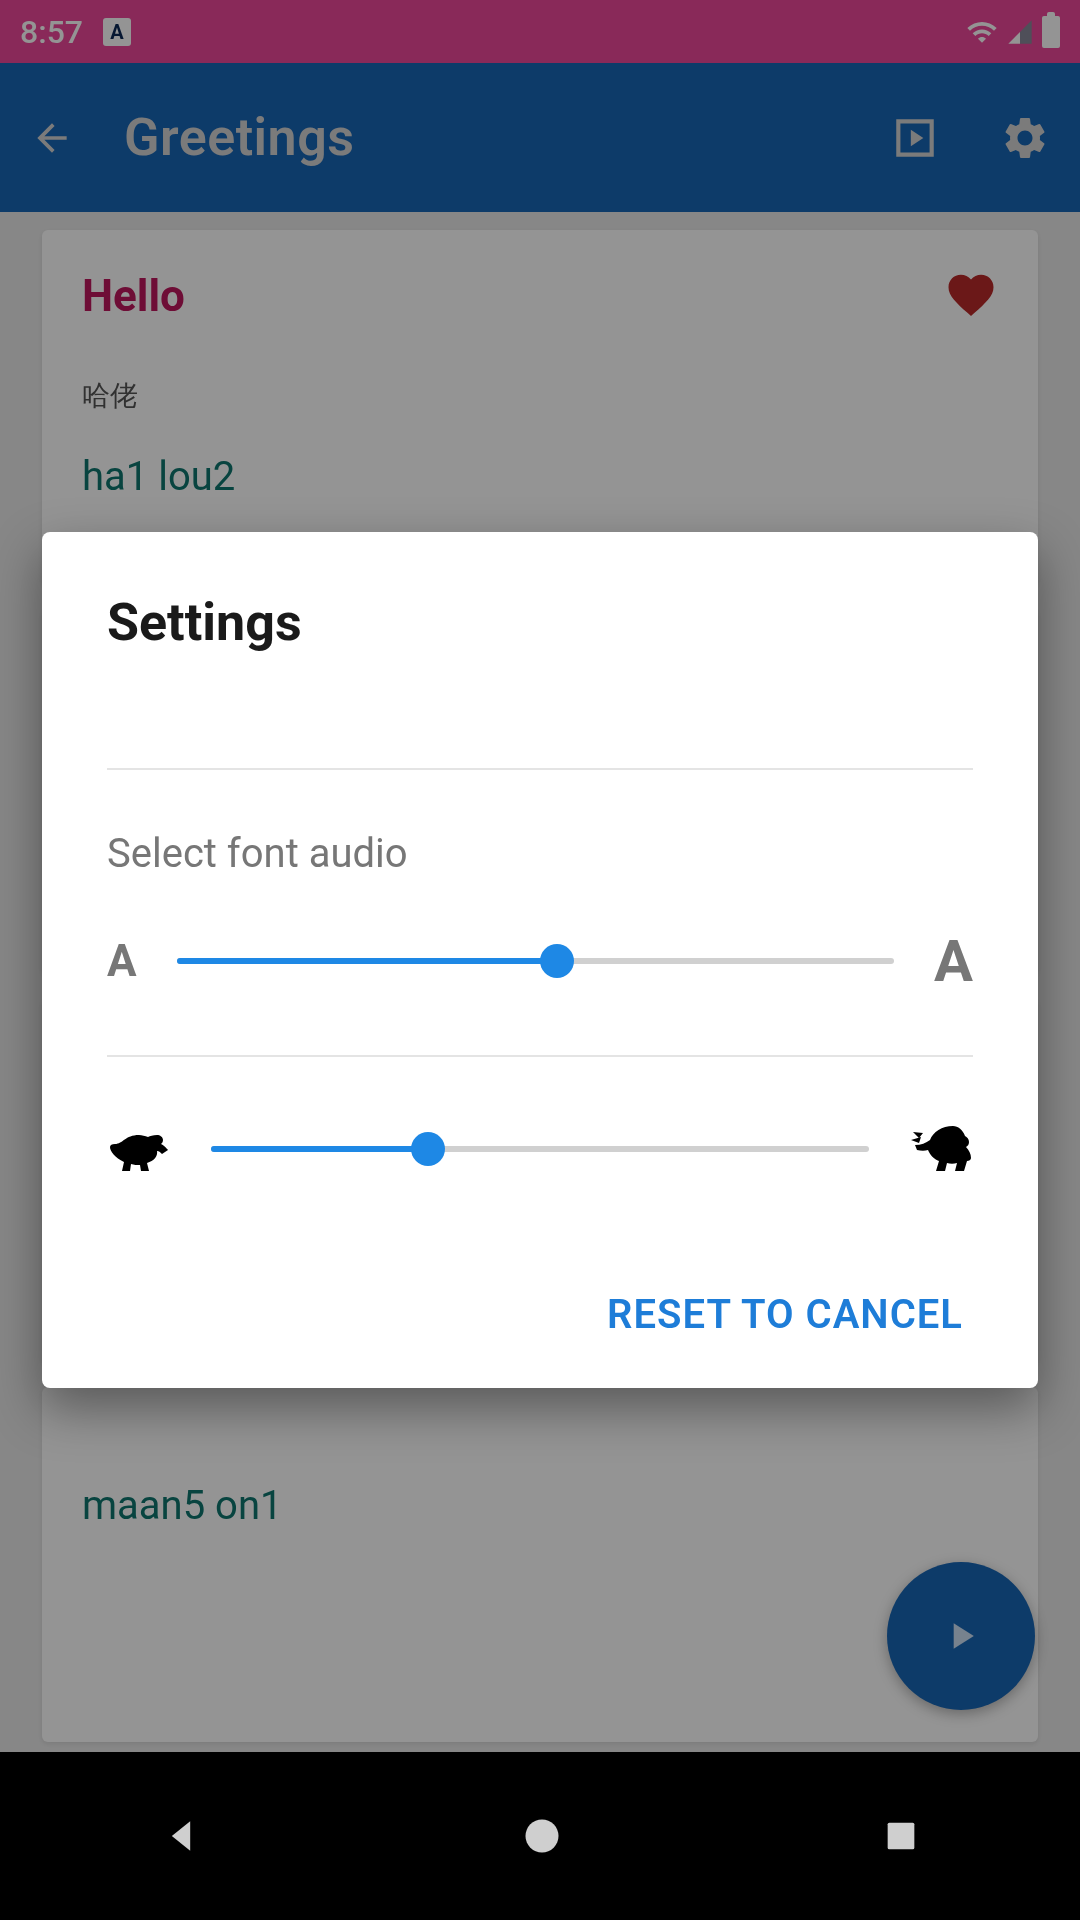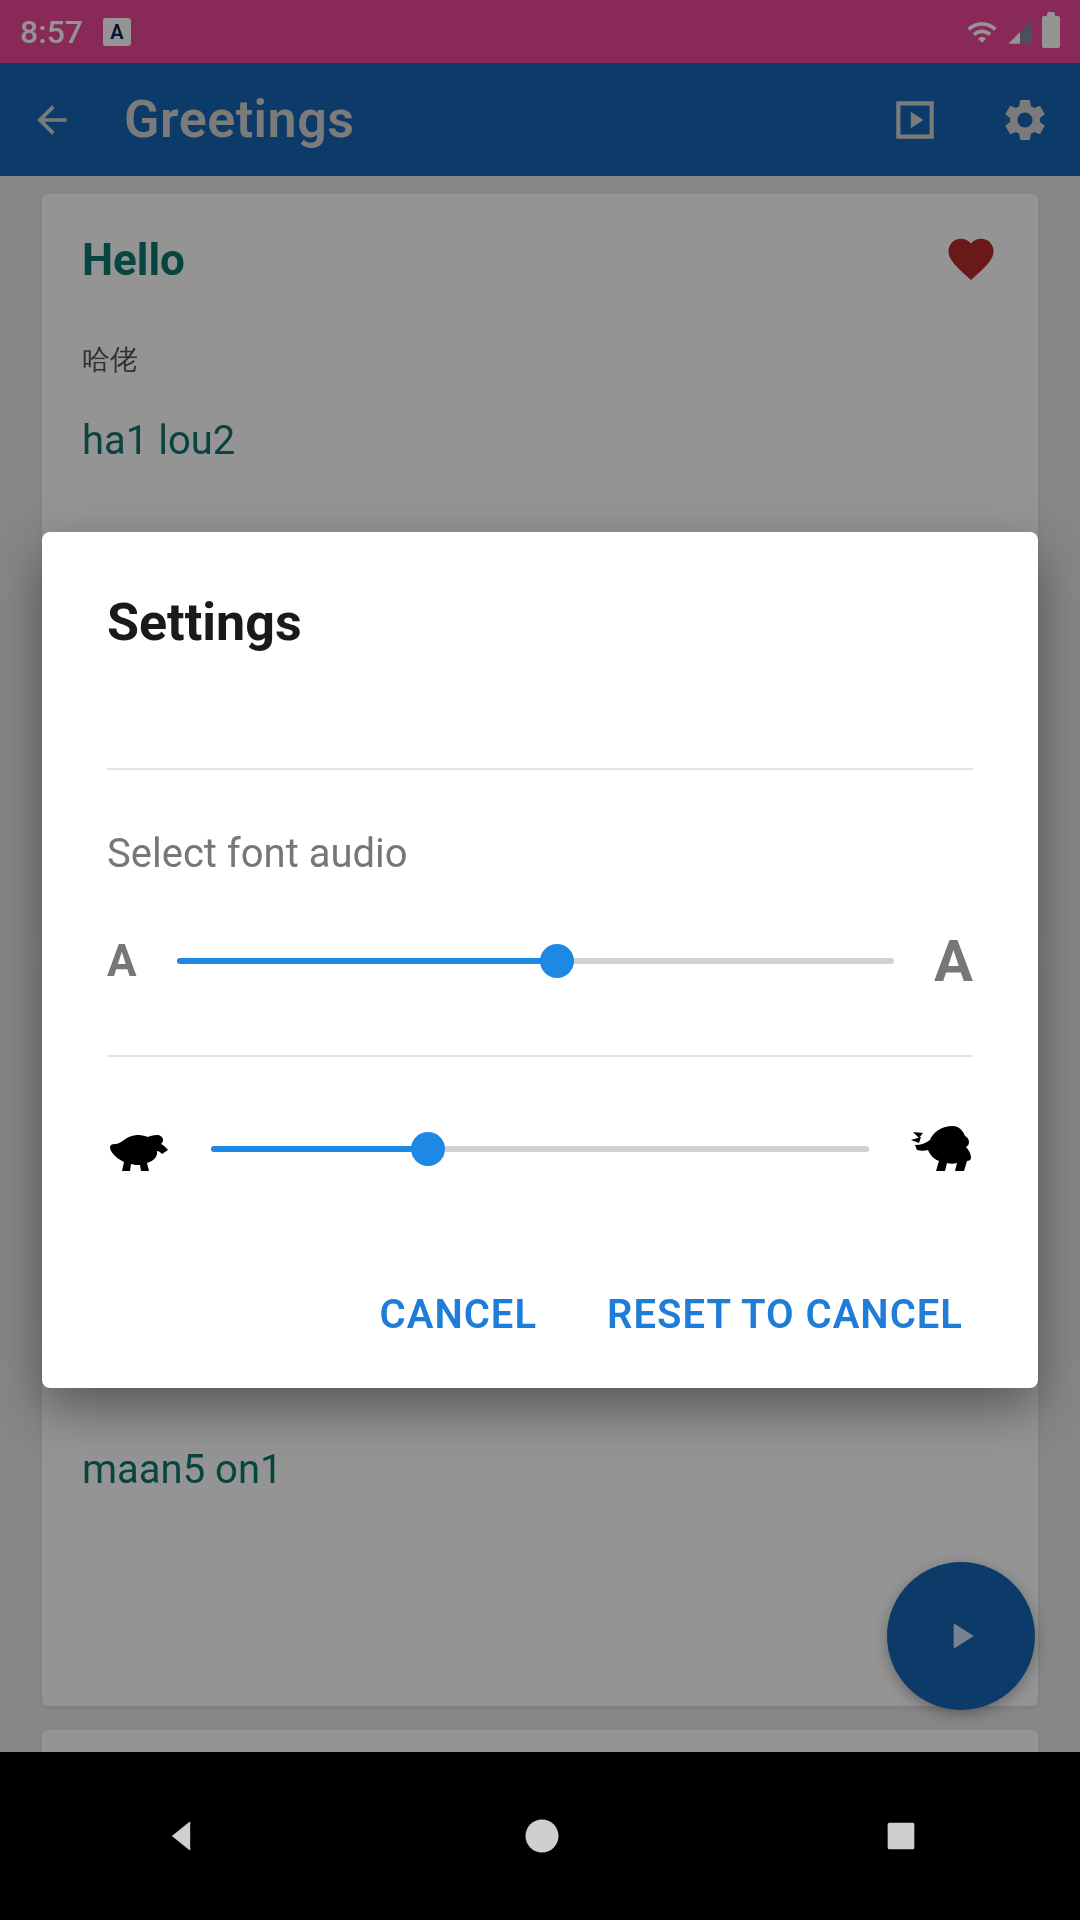--- a/index.html
+++ b/index.html
@@ -27,21 +27,21 @@
       display: flex; align-items: center; justify-content: center;
       font-size: 20px; font-weight: bold; border-radius: 3px;
     }
     .status-right { display: flex; align-items: center; gap: 8px; }
     .wifi-svg { width: 32px; height: 32px; }
     .signal-svg { width: 28px; height: 28px; }
     .battery-svg { width: 18px; height: 32px; background: #fff; border-radius: 2px; position: relative; }
     .battery-svg::before { content: ''; position: absolute; top: -4px; left: 5px; right: 5px; height: 4px; background: #fff; border-radius: 2px 2px 0 0; }
 
     .app-bar {
-      height: 113px;
+      height: 149px;
       background: #1866b5;
       display: flex;
       align-items: center;
       padding: 0 30px;
       gap: 50px;
     }
     .back-arrow { color: #d4d4d4; }
     .app-title { font-size: 52px; font-weight: 600; color: #d4d4d4; flex: 1; letter-spacing: 0.5px; }
     .app-bar-actions { display: flex; gap: 60px; align-items: center; }
     .action-icon { color: #d4d4d4; }
@@ -53,21 +53,21 @@
       gap: 24px;
     }
     .card {
       background: #fff;
       border-radius: 6px;
       padding: 40px 40px 45px 40px;
       box-shadow: 0 2px 4px rgba(0,0,0,0.08);
       position: relative;
       min-height: 355px;
     }
-    .card-title { font-size: 44px; font-weight: 700; color: #0f766e; margin-bottom: 55px; }
+    .card-title { font-size: 44px; font-weight: 700; color: #be185d; margin-bottom: 55px; }
     .card-sub { font-size: 28px; color: #555; margin-bottom: 38px; }
     .card-roman { font-size: 40px; color: #0f766e; }
     .heart {
       position: absolute; top: 38px; right: 40px; color: #b82a2a;
     }
     .card.empty { min-height: 365px; }
     .card.last { min-height: 110px; padding-bottom: 0; }
 
     .fab {
       position: absolute;
@@ -219,21 +219,20 @@
         <div class="slider-track"></div>
         <div class="slider-fill" style="width:33%"></div>
         <div class="slider-thumb" style="left:33%"></div>
       </div>
       <svg class="speed-icon" viewBox="0 0 64 50">
         <path fill="#000" d="M44 2c5 0 10 4 12 10 2 1 4 3 4 6 0 2-1 4-3 5 3 3 5 7 5 11 0 2-2 3-4 3l-3 10h-9l2-8c-3 1-7 1-10 0l-2 8h-9l3-10c-5-2-9-6-11-11-3 1-7 1-11 0l-2-5c6 0 11-2 15-5 3-8 12-14 23-14zM2 16l10-3-2 6zM4 8l10 1-4 5z"></path>
       </svg>
     </div>
 
     <div class="dialog-actions">
-      <div class="dialog-btn">CANCEL</div>
       <div class="dialog-btn">RESET TO CANCEL</div>
     </div>
   </div>
 </div>
 
 <div class="nav-bar">
   <svg class="nav-btn" width="44" height="44" viewBox="0 0 24 24">
       <path d="M17 4l-10 8 10 8z"></path>
     </svg>
   <svg class="nav-btn" width="44" height="44" viewBox="0 0 24 24">

